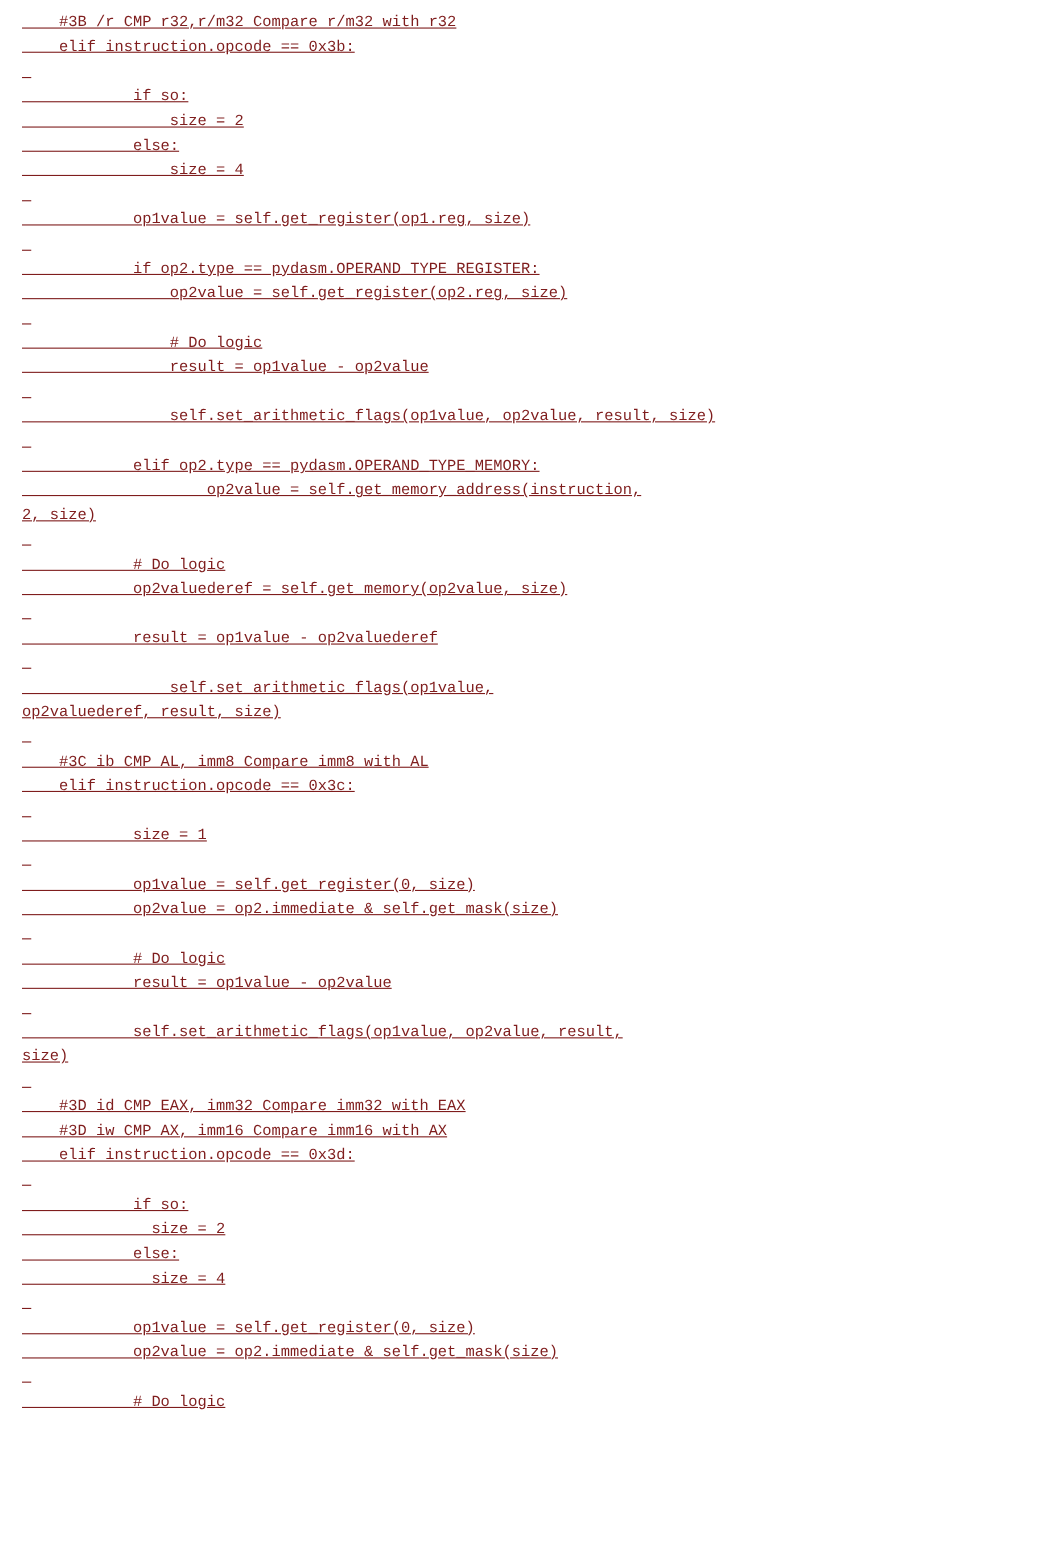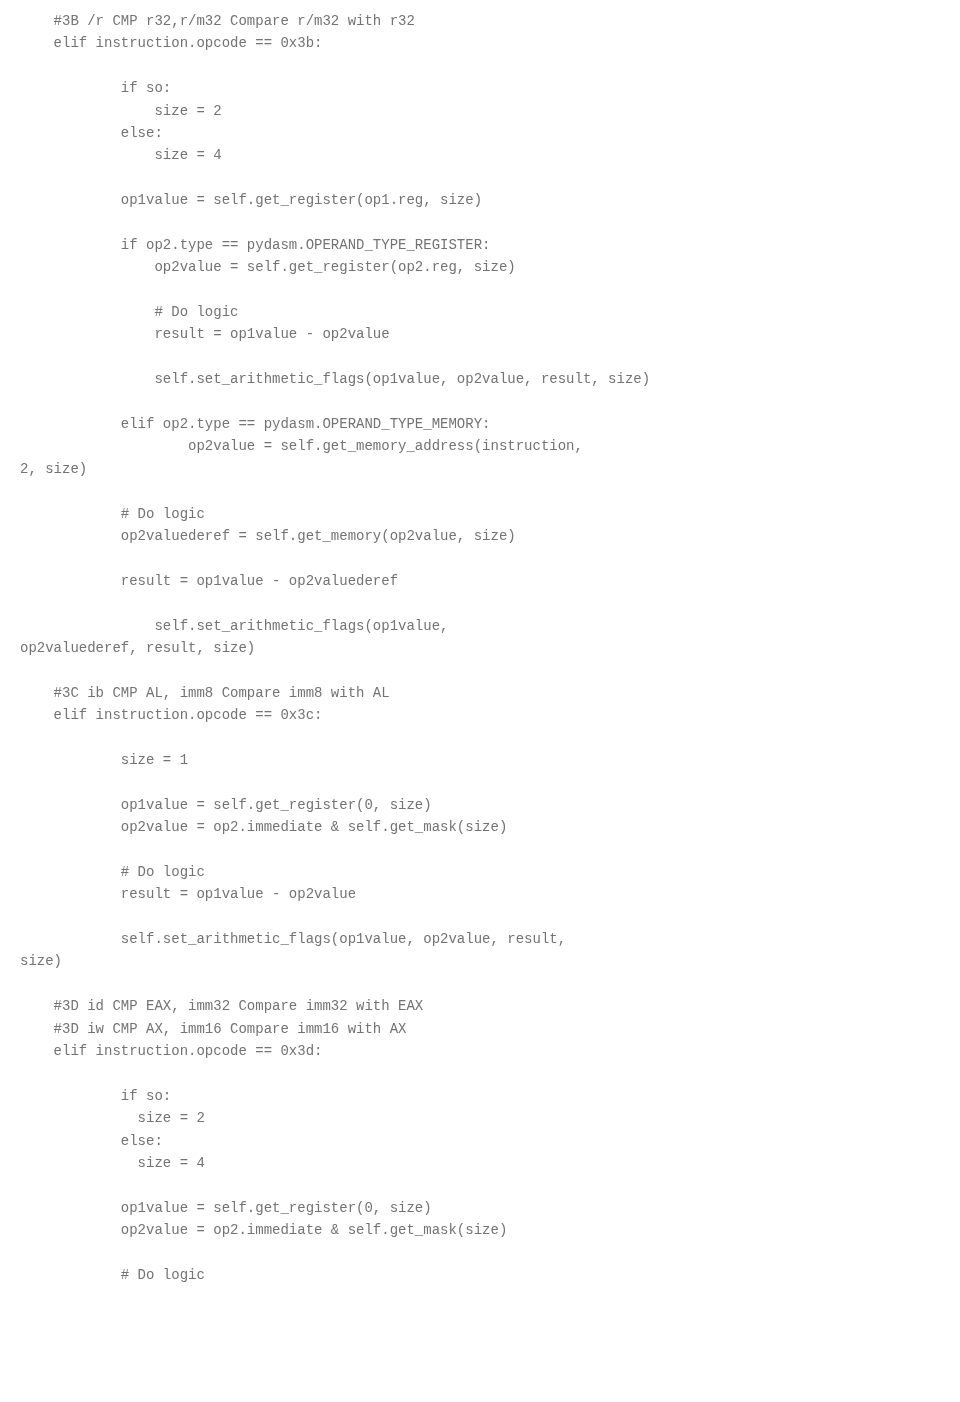--- a/index.html
+++ b/index.html
@@ -18,19 +18,20 @@
     .code-container {
       background-color: #ffffff;
       padding: 10px 20px;
       white-space: pre;
       line-height: 1.5;
       overflow-x: auto;
     }
     .code-line {
       display: block;
       line-height: 1.6;
-      color: #737373;
+      color: #7f1d1d;
+      text-decoration: underline;
     }
   </style>
 </head>
 <body>
 
 <div class="code-container" id="code-display"><span class="code-line">    #3B /r CMP r32,r/m32 Compare r/m32 with r32</span><span class="code-line">    elif instruction.opcode == 0x3b:</span><span class="code-line">&nbsp;</span><span class="code-line">            if so:</span><span class="code-line">                size = 2</span><span class="code-line">            else:</span><span class="code-line">                size = 4</span><span class="code-line">&nbsp;</span><span class="code-line">            op1value = self.get_register(op1.reg, size)</span><span class="code-line">&nbsp;</span><span class="code-line">            if op2.type == pydasm.OPERAND_TYPE_REGISTER:</span><span class="code-line">                op2value = self.get_register(op2.reg, size)</span><span class="code-line">&nbsp;</span><span class="code-line">                # Do logic</span><span class="code-line">                result = op1value - op2value</span><span class="code-line">&nbsp;</span><span class="code-line">                self.set_arithmetic_flags(op1value, op2value, result, size)</span><span class="code-line">&nbsp;</span><span class="code-line">            elif op2.type == pydasm.OPERAND_TYPE_MEMORY:</span><span class="code-line">                    op2value = self.get_memory_address(instruction,</span><span class="code-line">2, size)</span><span class="code-line">&nbsp;</span><span class="code-line">            # Do logic</span><span class="code-line">            op2valuederef = self.get_memory(op2value, size)</span><span class="code-line">&nbsp;</span><span class="code-line">            result = op1value - op2valuederef</span><span class="code-line">&nbsp;</span><span class="code-line">                self.set_arithmetic_flags(op1value,</span><span class="code-line">op2valuederef, result, size)</span><span class="code-line">&nbsp;</span><span class="code-line">    #3C ib CMP AL, imm8 Compare imm8 with AL</span><span class="code-line">    elif instruction.opcode == 0x3c:</span><span class="code-line">&nbsp;</span><span class="code-line">            size = 1</span><span class="code-line">&nbsp;</span><span class="code-line">            op1value = self.get_register(0, size)</span><span class="code-line">            op2value = op2.immediate &amp; self.get_mask(size)</span><span class="code-line">&nbsp;</span><span class="code-line">            # Do logic</span><span class="code-line">            result = op1value - op2value</span><span class="code-line">&nbsp;</span><span class="code-line">            self.set_arithmetic_flags(op1value, op2value, result,</span><span class="code-line">size)</span><span class="code-line">&nbsp;</span><span class="code-line">    #3D id CMP EAX, imm32 Compare imm32 with EAX</span><span class="code-line">    #3D iw CMP AX, imm16 Compare imm16 with AX</span><span class="code-line">    elif instruction.opcode == 0x3d:</span><span class="code-line">&nbsp;</span><span class="code-line">            if so:</span><span class="code-line">              size = 2</span><span class="code-line">            else:</span><span class="code-line">              size = 4</span><span class="code-line">&nbsp;</span><span class="code-line">            op1value = self.get_register(0, size)</span><span class="code-line">            op2value = op2.immediate &amp; self.get_mask(size)</span><span class="code-line">&nbsp;</span><span class="code-line">            # Do logic</span></div>
 
 </body></html>

